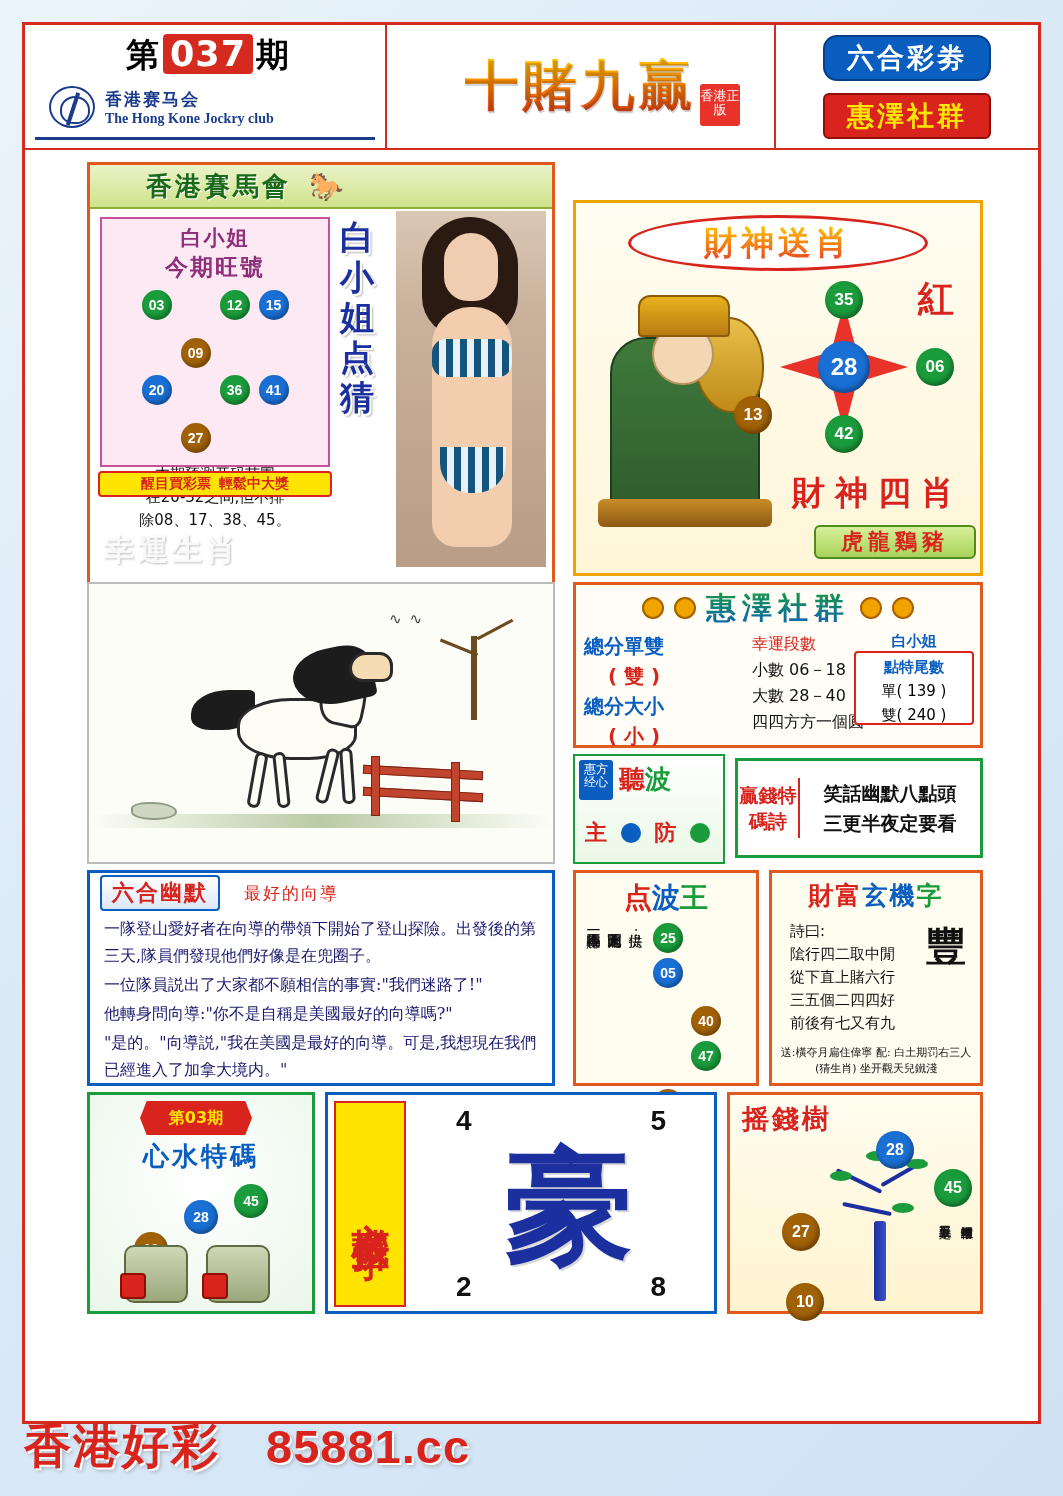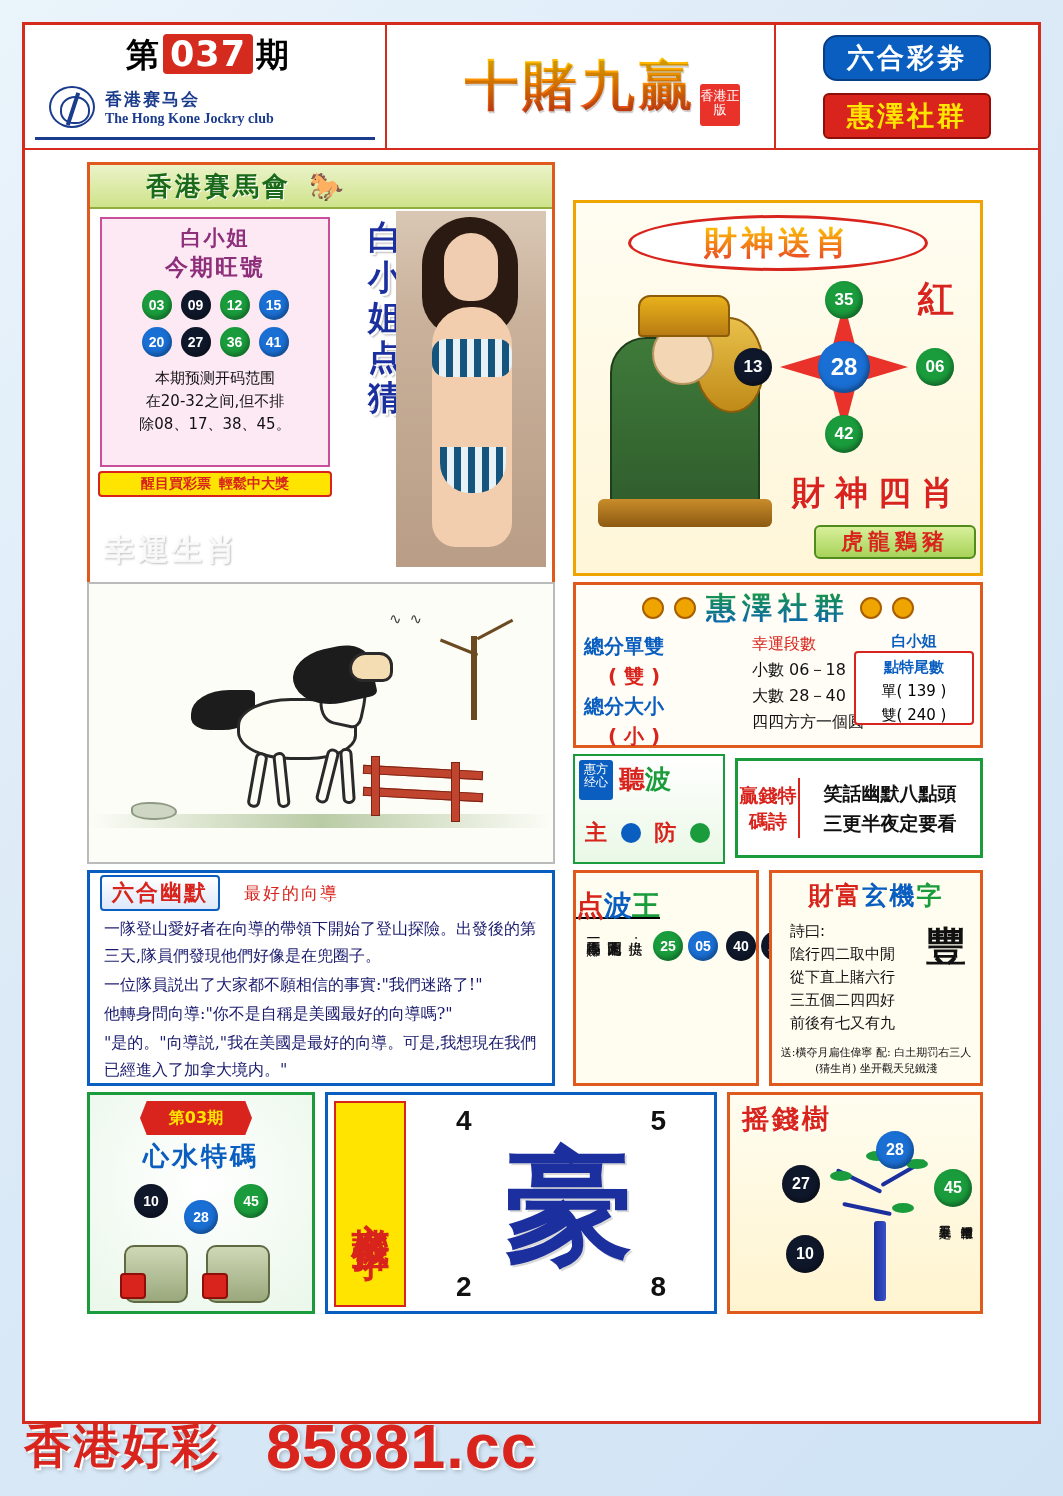--- a/index.html
+++ b/index.html
@@ -199,21 +199,21 @@
     letter-spacing: 2px;
   }
   .ballrow { display: flex; justify-content: center; gap: 9px; margin-top: 7px; }
   .ball {
     width: 30px; height: 30px; border-radius: 50%;
     color: #fff; font-size: 14px; font-weight: bold;
     display: flex; align-items: center; justify-content: center;
     box-shadow: inset -2px -3px 4px rgba(0,0,0,.3);
     font-family: "Liberation Sans", sans-serif;
   }
-  .b-red { background: #0f172a; }
+  .b-red { background: #a16207; margin-top: 48px; }
   .b-blue { background: #1a6fd4; }
   .b-green { background: #1a9c3c; }
   .lady-note {
     margin-top: 10px; text-align: center;
     color: #111; font-size: 15px; line-height: 23px;
   }
   .lady-banner {
     position: absolute; left: 8px; top: 262px;
     width: 234px; height: 26px;
     background: #ffe400;
@@ -221,21 +221,21 @@
     border-radius: 4px;
     display: flex; align-items: center; justify-content: center;
     gap: 8px;
   }
   .lady-banner span { color: #d8241c; font-size: 14px; font-weight: bold; }
   .vert-title {
     position: absolute; left: 250px; top: 8px;
     width: 62px;
     color: #1b2f9e;
     font-size: 34px; font-weight: bold;
-    line-height: 40px; text-align: right;
+    line-height: 40px; text-align: left;
     text-shadow: 2px 2px 0 #fff, 3px 3px 2px rgba(0,0,0,.3);
   }
   .lady-photo {
     position: absolute; right: 6px; top: 2px;
     width: 150px; height: 356px;
     background: linear-gradient(180deg,#d9c7b4 0%,#c9b19b 30%,#b99d86 100%);
     overflow: hidden;
   }
   .lady-photo .hair {
     position:absolute; left: 26px; top: 6px; width: 96px; height: 120px;
@@ -501,28 +501,28 @@
   .f-body {
     padding: 0 14px; font-size: 16px; line-height: 27px; color:#1a1a6e;
     font-family: "DejaVu Serif", serif;
   }
 
   
   #panelG {
     left: 548px; top: 720px; width: 186px; height: 216px;
     border: 3px solid #e05a1e; background: #fffdf0;
   }
-  .g-title { text-align:left; margin-top:14px; font-size: 28px; font-weight:bold;text-decoration:underline;}
+  .g-title { text-align:center; margin-top:6px; font-size: 28px; font-weight:bold;}
   .g-title .c1{color:#d8241c}.g-title .c2{color:#0a5ec0}.g-title .c3{color:#1a9c3c}
   .g-cols { display:flex; padding: 6px 8px 0 8px; gap: 2px; }
   .g-vtxt {
     writing-mode: vertical-rl; text-orientation: upright;
     font-size: 14px; line-height: 19px; color:#111; height: 150px;
   }
-  .g-balls { margin-left: 6px; display:flex; flex-direction:row; gap:5px; }
+  .g-balls { margin-left: 6px; display:flex; flex-direction:column; gap:5px; }
   .g-br { display:flex; gap: 8px; }
 
   
   #panelH {
     left: 744px; top: 720px; width: 214px; height: 216px;
     border: 3px solid #e05a1e; background: #fffdf0;
   }
   .h-title { text-align:center; margin-top: 6px; font-size: 25px; font-weight:bold; letter-spacing:2px;}
   .h-title .a{color:#d8241c}.h-title .b{color:#0a5ec0}.h-title .c{color:#1a9c3c}
   .h-poem { margin-top: 8px; padding-left: 18px; font-size: 15px; line-height: 23px; color:#111;}
@@ -626,21 +626,21 @@
     position: absolute;
     left: 0; bottom: 18px; width: 1063px; height: 64px;
     display: flex; align-items: center; gap: 46px; padding-left: 24px;
   }
   .fw-cn {
     font-size: 47px; font-weight: bold; color: #d8241c;
     text-shadow: 2px 2px 0 #fff, 3px 3px 4px rgba(0,0,0,.25);
     letter-spacing: 2px;
   }
   .fw-url {
-    font-size: 63px; font-weight: bold; color: #d8241c;
+    font-size: 47px; font-weight: bold; color: #d8241c;
     font-family: "Liberation Sans", sans-serif;
     text-shadow: 2px 2px 0 #fff, 3px 3px 4px rgba(0,0,0,.25);
     letter-spacing: 1px;
   }
 </style>
 </head>
 <body>
 
 <div class="page">
 

